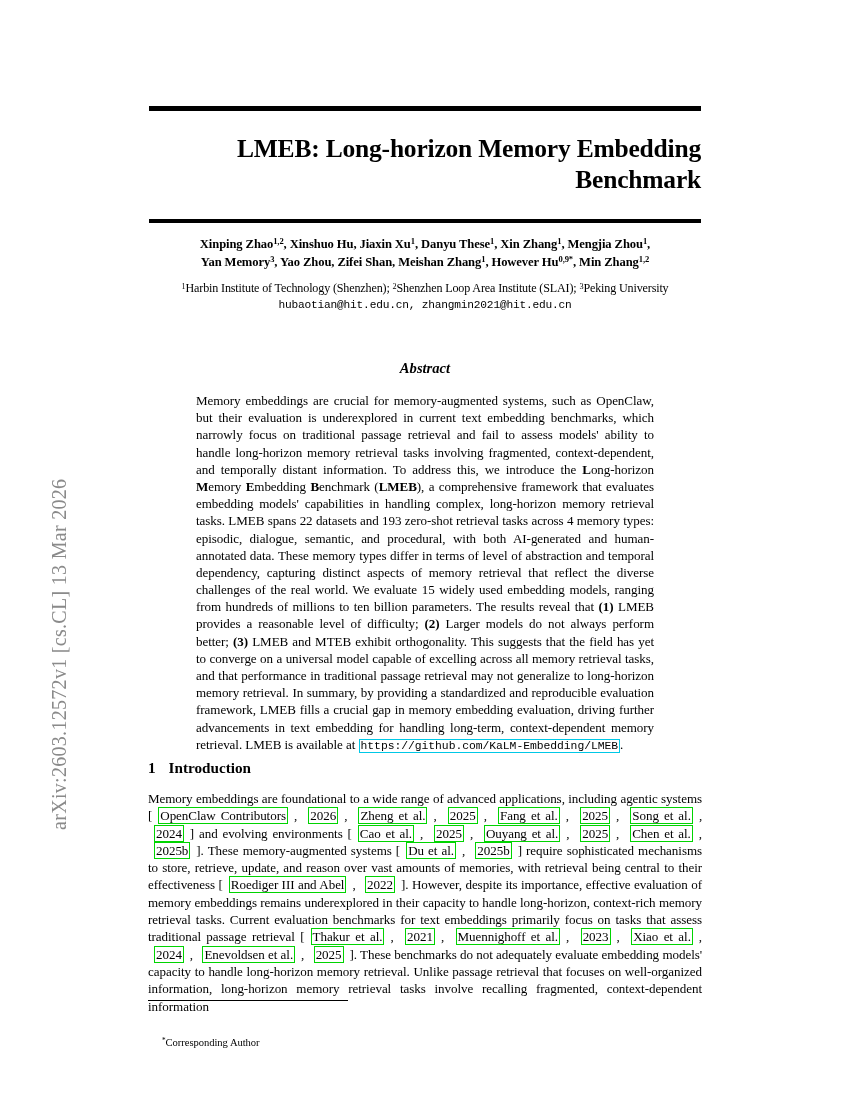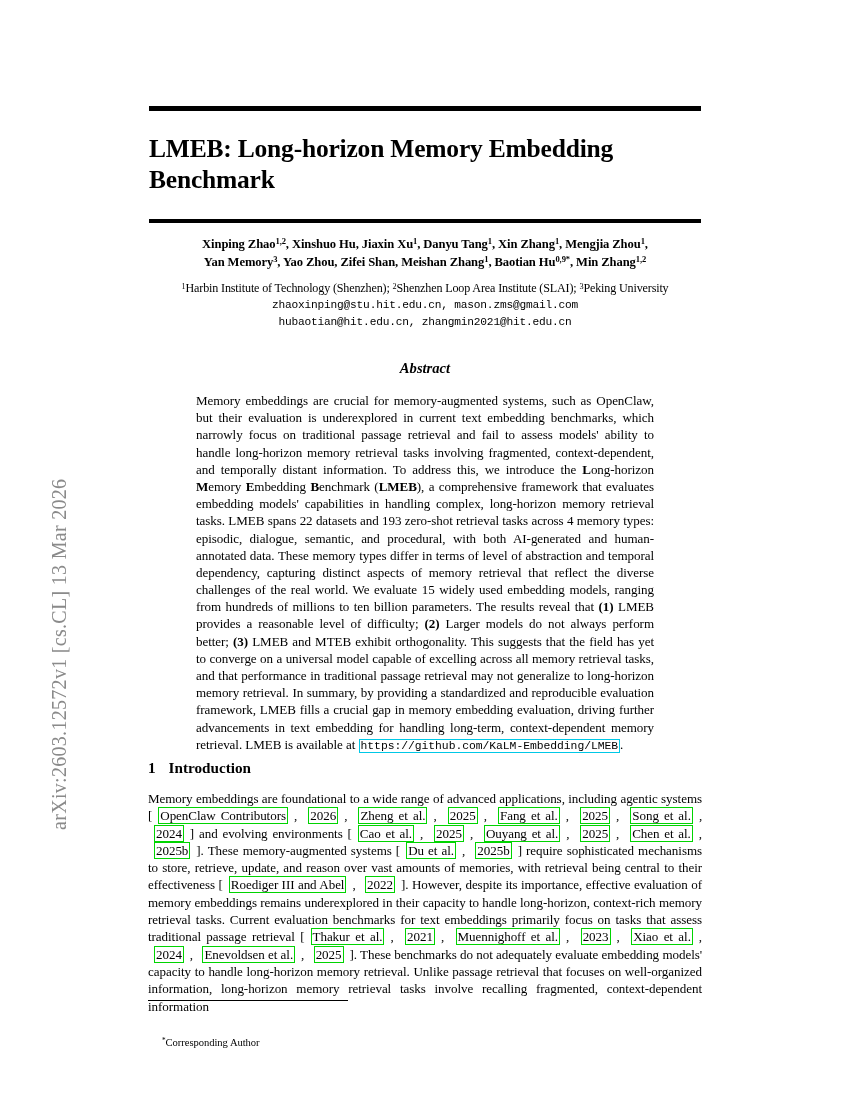--- a/index.html
+++ b/index.html
@@ -47,21 +47,21 @@
     width: 552px;
   }
   .rule-thick {
     height: 5px;
     background: #000000;
     width: 100%;
   }
   #paper-title {
     font-size: 25.5px;
     font-weight: bold;
-    text-align: left;
+    text-align: right;
     line-height: 1.22;
     margin: 22px 0 24px 0;
     letter-spacing: -0.2px;
   }
   #rule-under-title {
     height: 4px;
     background: #000000;
     width: 100%;
   }
 
@@ -183,27 +183,26 @@
 
   <div id="arxiv-stamp">arXiv:2603.12572v1  [cs.CL]  13 Mar 2026</div>
 
   <div id="title-block">
     <div class="rule-thick"></div>
     <div id="paper-title">LMEB: Long-horizon Memory Embedding Benchmark</div>
     <div id="rule-under-title"></div>
   </div>
 
   <div id="authors-block">
-    <div class="author-line"><span>Xinping Zhao</span><sup>1,2</sup><span>, Xinshuo Hu, Jiaxin Xu</span><sup>1</sup><span>, Danyu Tang</span><sup>1</sup><span>, Xin Zhang</span><sup>1</sup><span>, Mengjia Zhou</span><sup>1</sup><span>,</span></div>
-
-    <div class="author-line"><span>Yan Memory</span><sup>3</sup><span>, Yao Zhou, Zifei Shan, Meishan Zhang</span><sup>1</sup><span>, Baotian Hu</span><sup>0,9*</sup><span>, Min Zhang</span><sup>1,2</sup></div>
+    <div class="author-line"><span>Xinping Zhao</span><sup>1,2</sup><span>, Xinshuo Hu, Jiaxin Xu</span><sup>1</sup><span>, Danyu These</span><sup>1</sup><span>, Xin Zhang</span><sup>1</sup><span>, Mengjia Zhou</span><sup>1</sup><span>,</span></div>
+
+    <div class="author-line"><span>Yan Memory</span><sup>3</sup><span>, Yao Zhou, Zifei Shan, Meishan Zhang</span><sup>1</sup><span>, However Hu</span><sup>0,9*</sup><span>, Min Zhang</span><sup>1,2</sup></div>
 
     <div class="affil-line"><sup>1</sup><span>Harbin Institute of Technology (Shenzhen); </span><sup>2</sup><span>Shenzhen Loop Area Institute (SLAI); </span><sup>3</sup><span>Peking University</span></div>
 
-    <div class="email-line">zhaoxinping@stu.hit.edu.cn, mason.zms@gmail.com</div>
     <div class="email-line">hubaotian@hit.edu.cn, zhangmin2021@hit.edu.cn</div>
   </div>
 
   <div id="abstract-heading">Abstract</div>
 
   <div id="abstract-body"><span>Memory embeddings are crucial for memory-augmented systems, such as OpenClaw, but their evaluation is underexplored in current text embedding benchmarks, which narrowly focus on traditional passage retrieval and fail to assess models' ability to handle long-horizon memory retrieval tasks involving fragmented, context-dependent, and temporally distant information. To address this, we introduce the </span><b>L</b><span>ong-horizon </span><b>M</b><span>emory </span><b>E</b><span>mbedding </span><b>B</b><span>enchmark (</span><b>LMEB</b><span>), a comprehensive framework that evaluates embedding models' capabilities in handling complex, long-horizon memory retrieval tasks. LMEB spans 22 datasets and 193 zero-shot retrieval tasks across 4 memory types: episodic, dialogue, semantic, and procedural, with both AI-generated and human-annotated data. These memory types differ in terms of level of abstraction and temporal dependency, capturing distinct aspects of memory retrieval that reflect the diverse challenges of the real world. We evaluate 15 widely used embedding models, ranging from hundreds of millions to ten billion parameters. The results reveal that </span><b>(1)</b><span> LMEB provides a reasonable level of difficulty; </span><b>(2)</b><span> Larger models do not always perform better; </span><b>(3)</b><span> LMEB and MTEB exhibit orthogonality. This suggests that the field has yet to converge on a universal model capable of excelling across all memory retrieval tasks, and that performance in traditional passage retrieval may not generalize to long-horizon memory retrieval. In summary, by providing a standardized and reproducible evaluation framework, LMEB fills a crucial gap in memory embedding evaluation, driving further advancements in text embedding for handling long-term, context-dependent memory retrieval. LMEB is available at </span><span class="url-box">https://github.com/KaLM-Embedding/LMEB</span><span>.</span></div>
 
   <div id="section-heading"><span class="num">1</span><span>Introduction</span></div>
 
   <div id="intro-body"><span>Memory embeddings are foundational to a wide range of advanced applications, including agentic systems [</span><span class="cite-box">OpenClaw Contributors</span><span>, </span><span class="cite-box">2026</span><span>, </span><span class="cite-box">Zheng et al.</span><span>, </span><span class="cite-box">2025</span><span>, </span><span class="cite-box">Fang et al.</span><span>, </span><span class="cite-box">2025</span><span>, </span><span class="cite-box">Song et al.</span><span>, </span><span class="cite-box">2024</span><span>] and evolving environments [</span><span class="cite-box">Cao et al.</span><span>, </span><span class="cite-box">2025</span><span>, </span><span class="cite-box">Ouyang et al.</span><span>, </span><span class="cite-box">2025</span><span>, </span><span class="cite-box">Chen et al.</span><span>, </span><span class="cite-box">2025b</span><span>]. These memory-augmented systems [</span><span class="cite-box">Du et al.</span><span>, </span><span class="cite-box">2025b</span><span>] require sophisticated mechanisms to store, retrieve, update, and reason over vast amounts of memories, with retrieval being central to their effectiveness [</span><span class="cite-box">Roediger III and Abel</span><span>, </span><span class="cite-box">2022</span><span>]. However, despite its importance, effective evaluation of memory embeddings remains underexplored in their capacity to handle long-horizon, context-rich memory retrieval tasks. Current evaluation benchmarks for text embeddings primarily focus on tasks that assess traditional passage retrieval [</span><span class="cite-box">Thakur et al.</span><span>, </span><span class="cite-box">2021</span><span>, </span><span class="cite-box">Muennighoff et al.</span><span>, </span><span class="cite-box">2023</span><span>, </span><span class="cite-box">Xiao et al.</span><span>, </span><span class="cite-box">2024</span><span>, </span><span class="cite-box">Enevoldsen et al.</span><span>, </span><span class="cite-box">2025</span><span>]. These benchmarks do not adequately evaluate embedding models' capacity to handle long-horizon memory retrieval. Unlike passage retrieval that focuses on well-organized information, long-horizon memory retrieval tasks involve recalling fragmented, context-dependent information</span></div>

